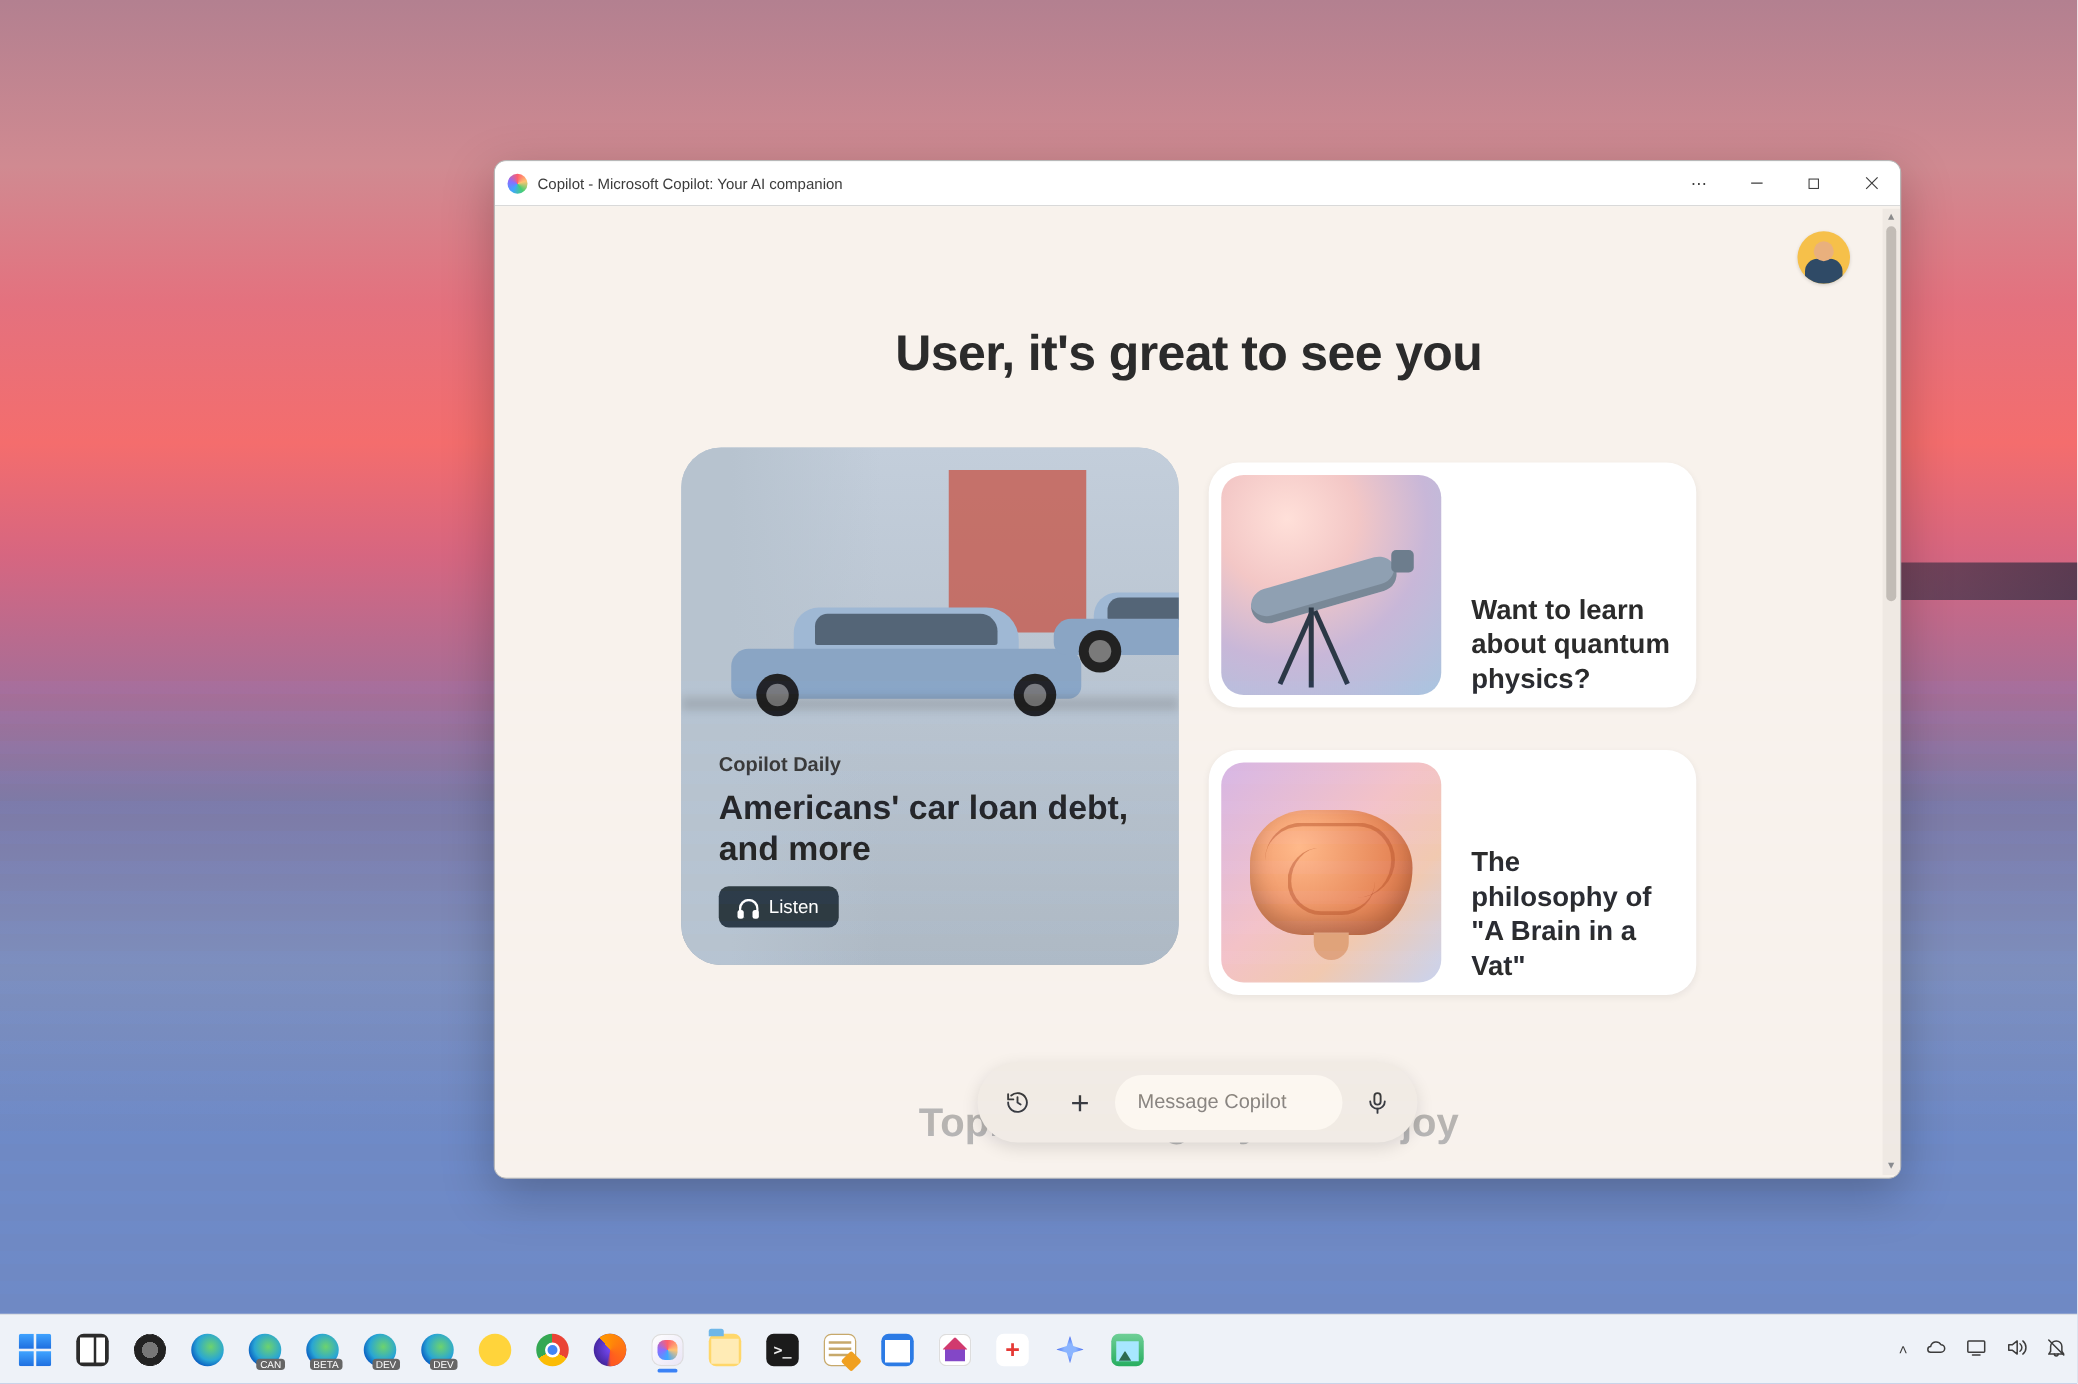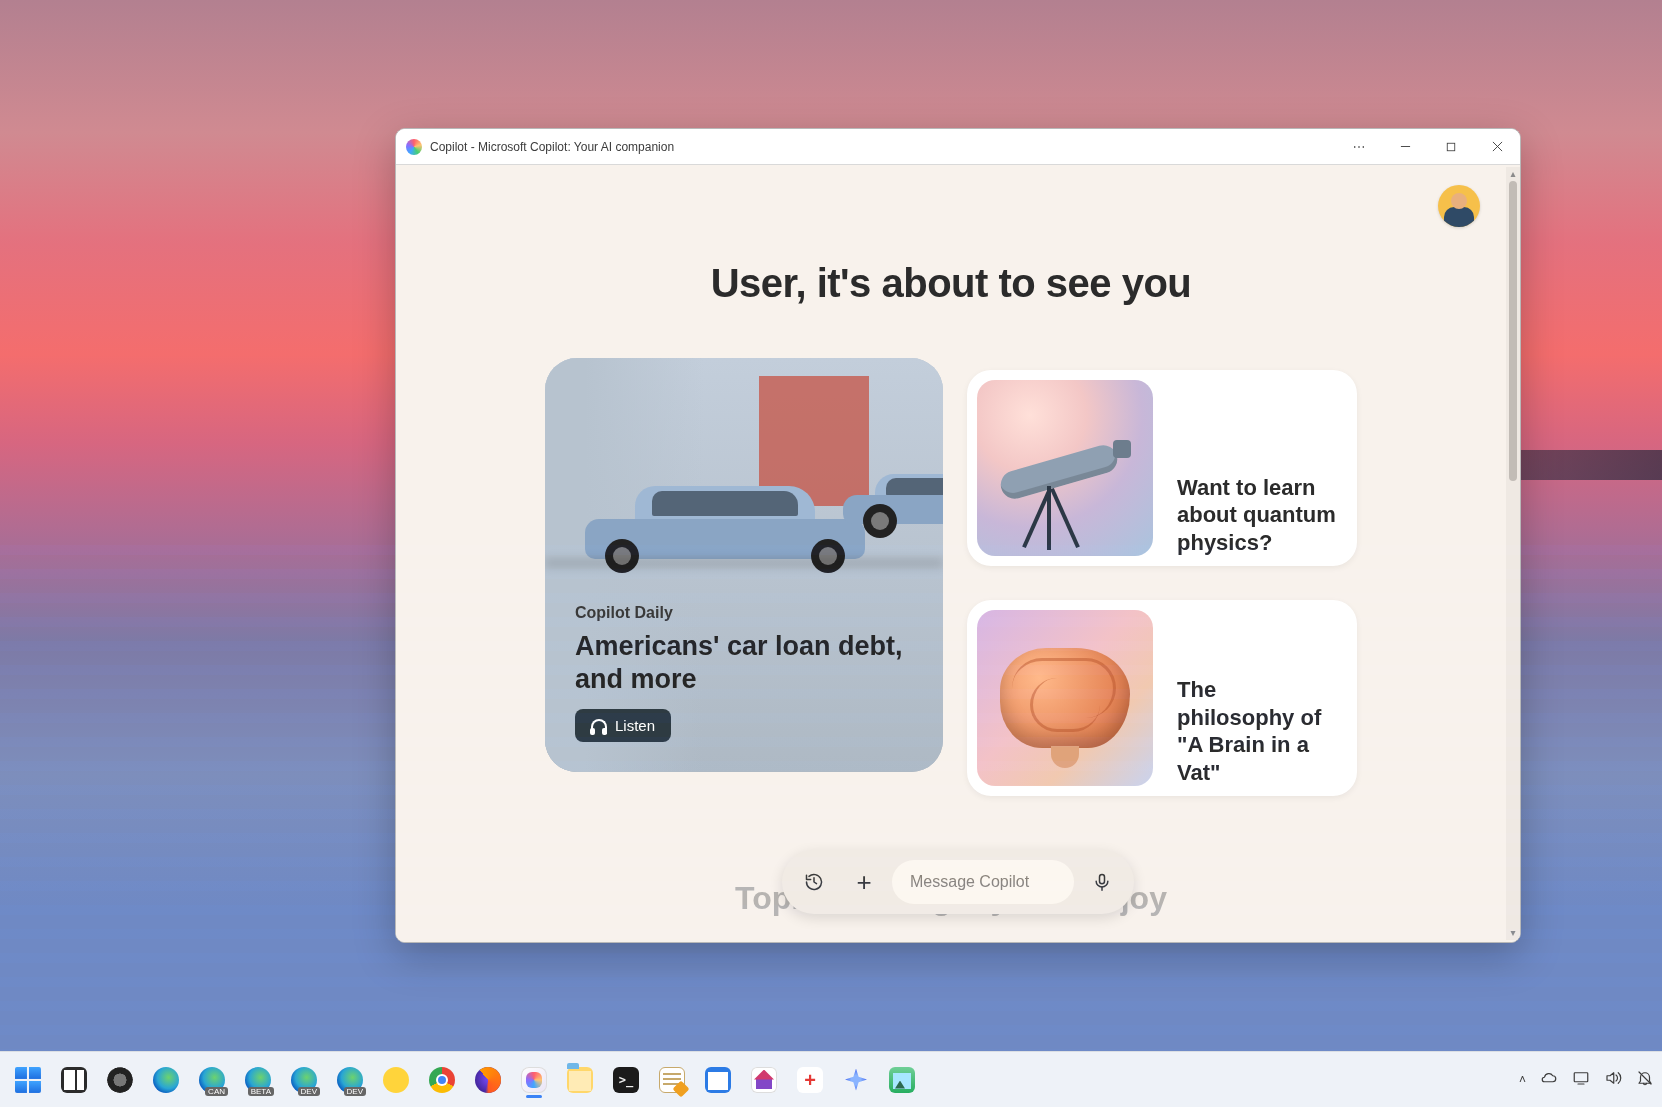--- a/index.html
+++ b/index.html
@@ -419,21 +419,21 @@
         <div class="thumb"></div>
         <div class="arrow down">▾</div>
       </div>
 
       <div class="client-scroll">
         <div class="avatar">
           <div class="head"></div>
             <div class="body"></div>
         </div>
 
-        <h1 class="greeting">User, it's about to see you</h1>
+        <h1 class="greeting">User, it's great to see you</h1>
 
         <div class="cards">
 
           <div class="daily-card">
             <div class="photo">
               <div class="red-block"></div>
               <div class="car main">
                   <div class="cabin"></div>
                   <div class="window"></div>
                   <div class="body"></div>

